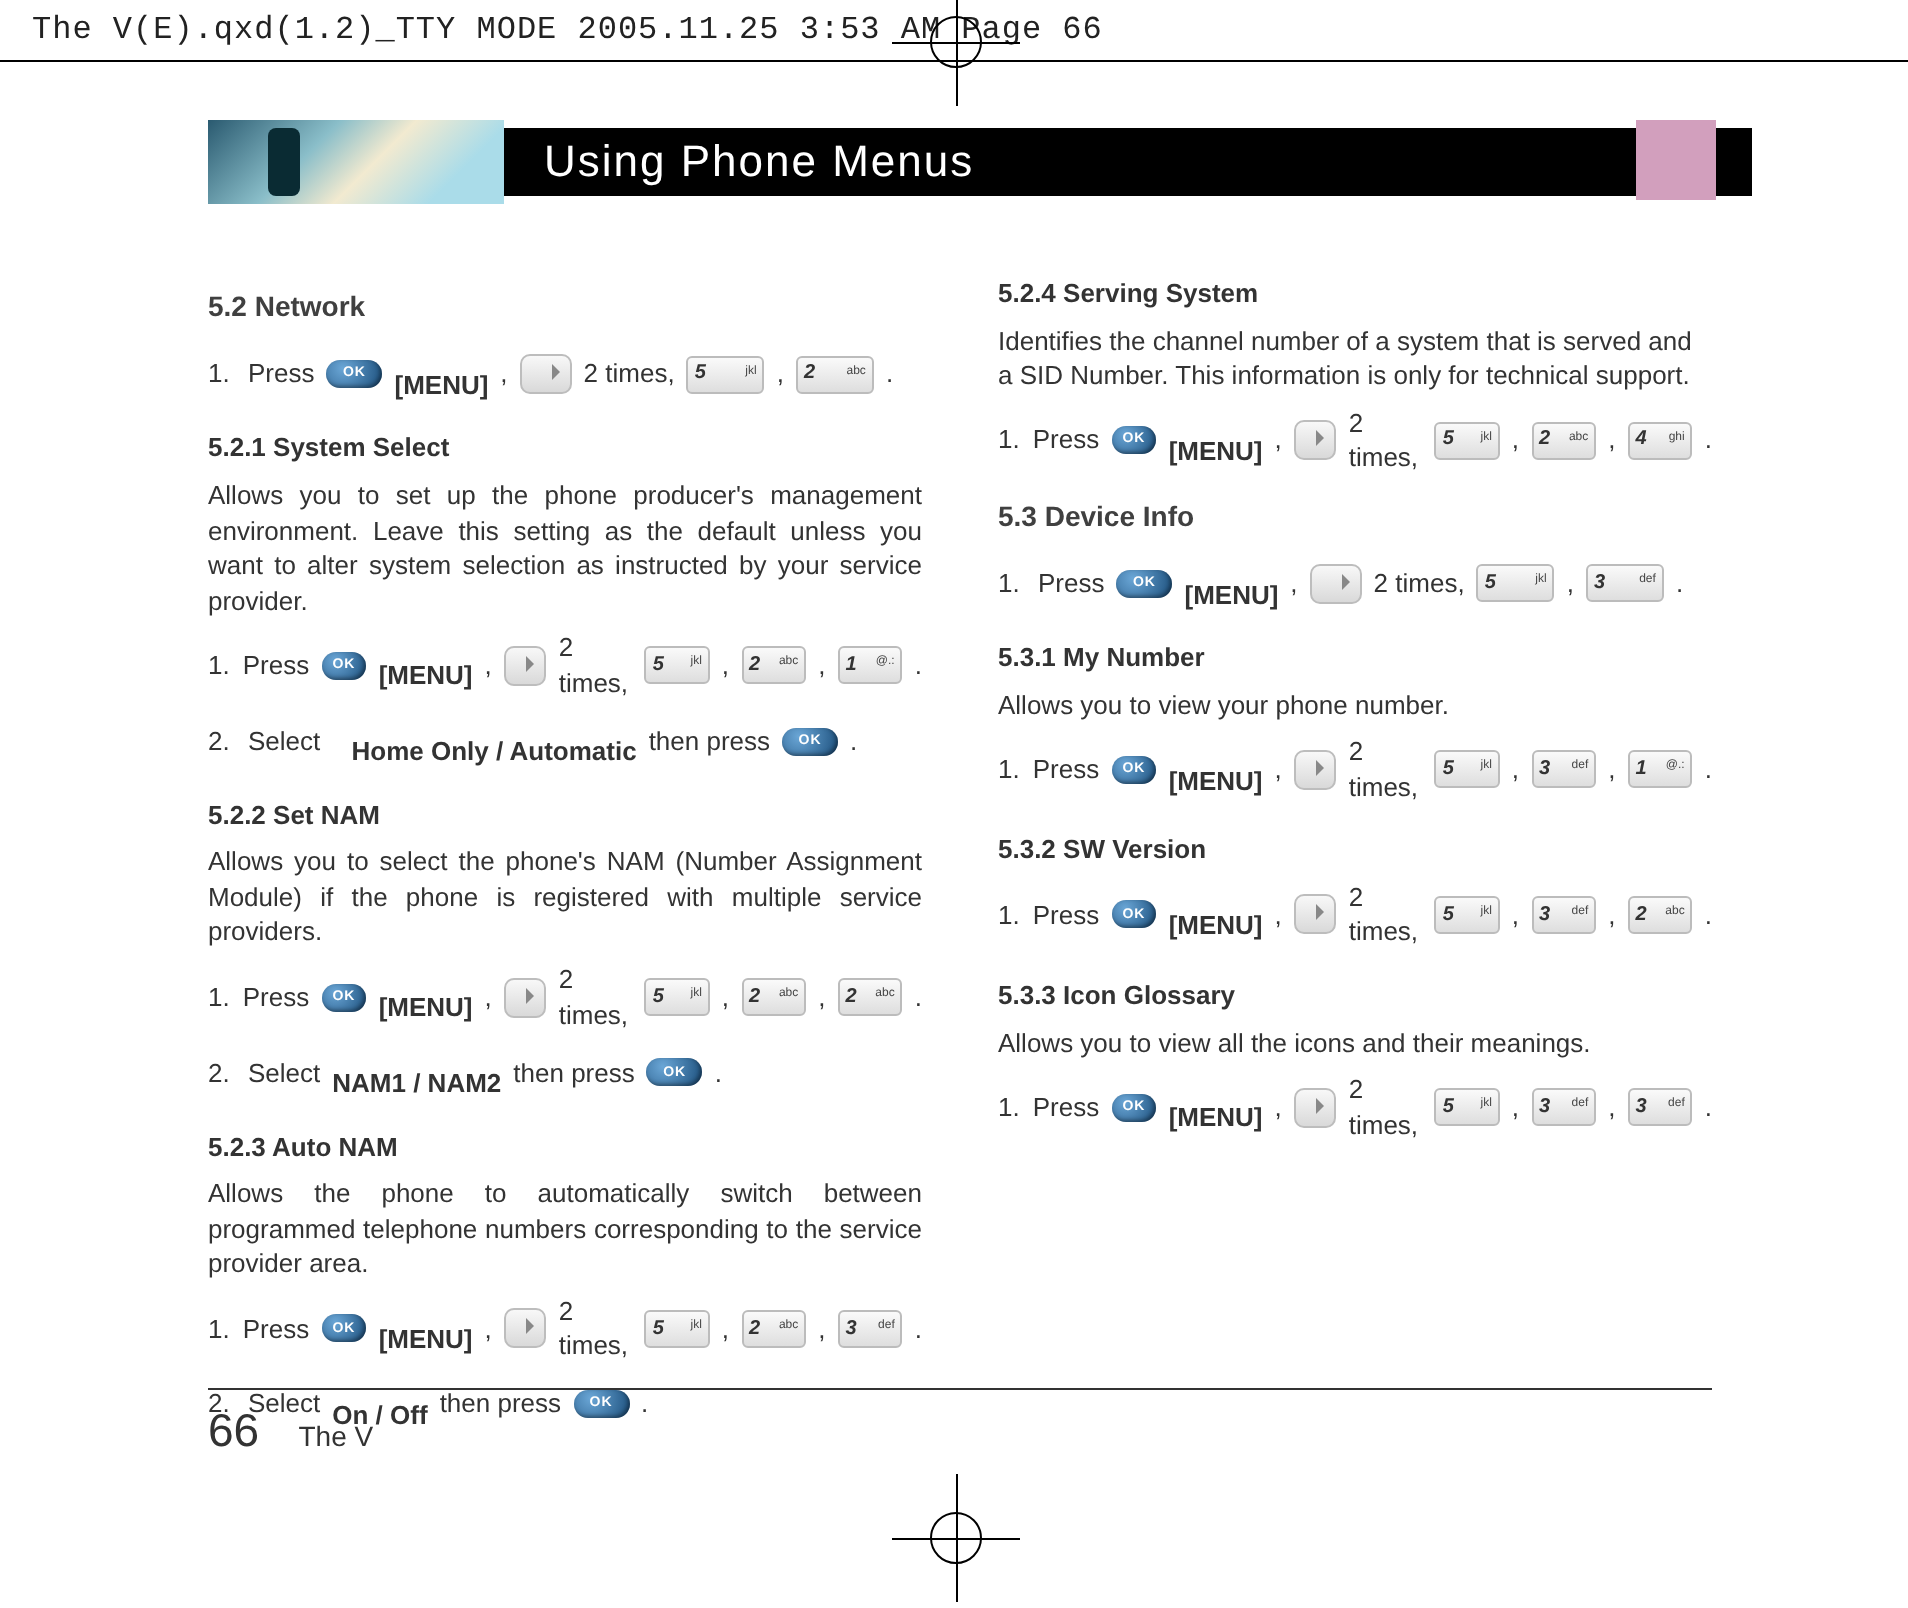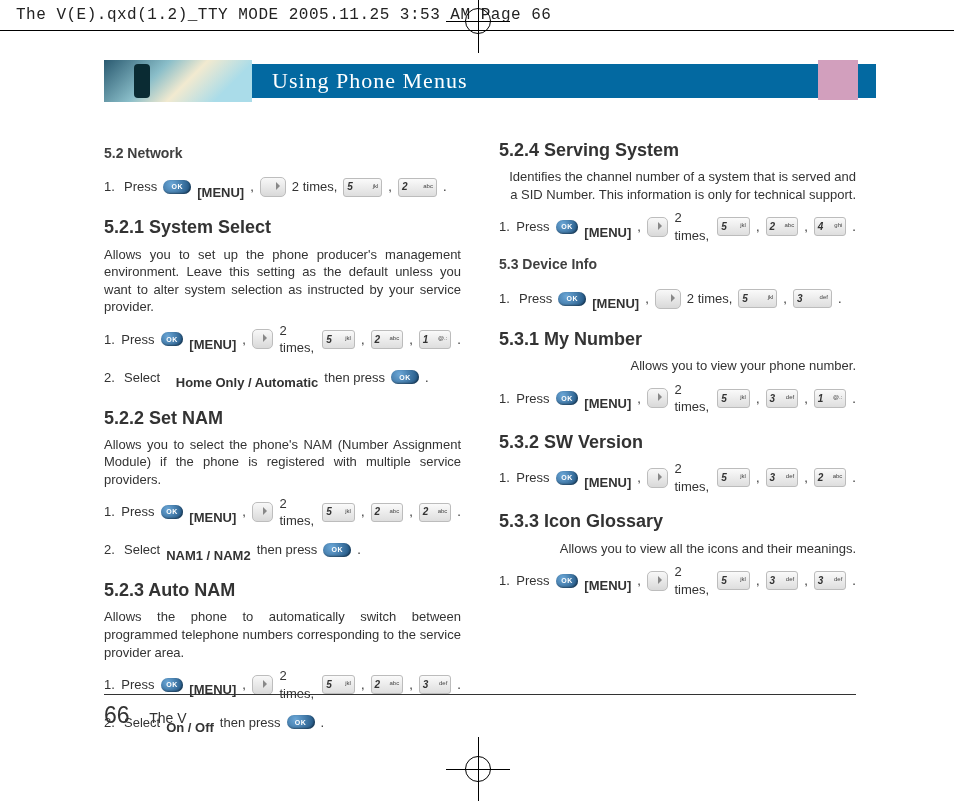--- a/index.html
+++ b/index.html
@@ -71,24 +71,24 @@
     left: 30px; top: 4px; width: 16px; height: 34px;
     background: #0a2b33;
     border-radius: 4px;
   }
   .chap-title-bar {
     position: absolute;
     left: 148px;
     top: 4px;
     width: 604px;
     height: 34px;
-    background: #0369a1;
+    background: #000000;
     color: #fff;
     font-size: 22px;
-    font-family: Liberation Serif, serif;
+    font-family: Liberation Sans, sans-serif;
     letter-spacing: 1px;
     padding-left: 20px;
     line-height: 34px;
   }
   .chap-accent {
     position: absolute;
     right: -2px; top: 0;
     width: 40px; height: 40px;
     background: #d29fbd;
   }
@@ -103,22 +103,22 @@
     display: flex;
     gap: 38px;
   }
   .col {
     width: 357px;
     font-size: 13px;
     line-height: 1.35;
     color: #333;
   }
   .sec-title { color: #404040; font-weight: bold; font-size: 14px; margin: 6px 0 10px 0; }
-  .sub-title { font-weight: bold; font-size: 18px; margin: 14px 0 6px 0; }
-  .para { margin: 4px 0; text-align: right; }
+  .sub-title { font-weight: bold; font-size: 13px; margin: 14px 0 6px 0; }
+  .para { margin: 4px 0; }
   .just { text-align: justify; }
   .step { display: flex; align-items: center; gap: 6px; margin: 6px 0; flex-wrap: nowrap; }
   .step .num { width: 14px; }
   .b { font-weight: bold; margin-top: 11px; }
 
   .ok-pill {
     display: inline-flex;
     align-items: center; justify-content: center;
     width: 28px; height: 14px;
     border-radius: 7px;

